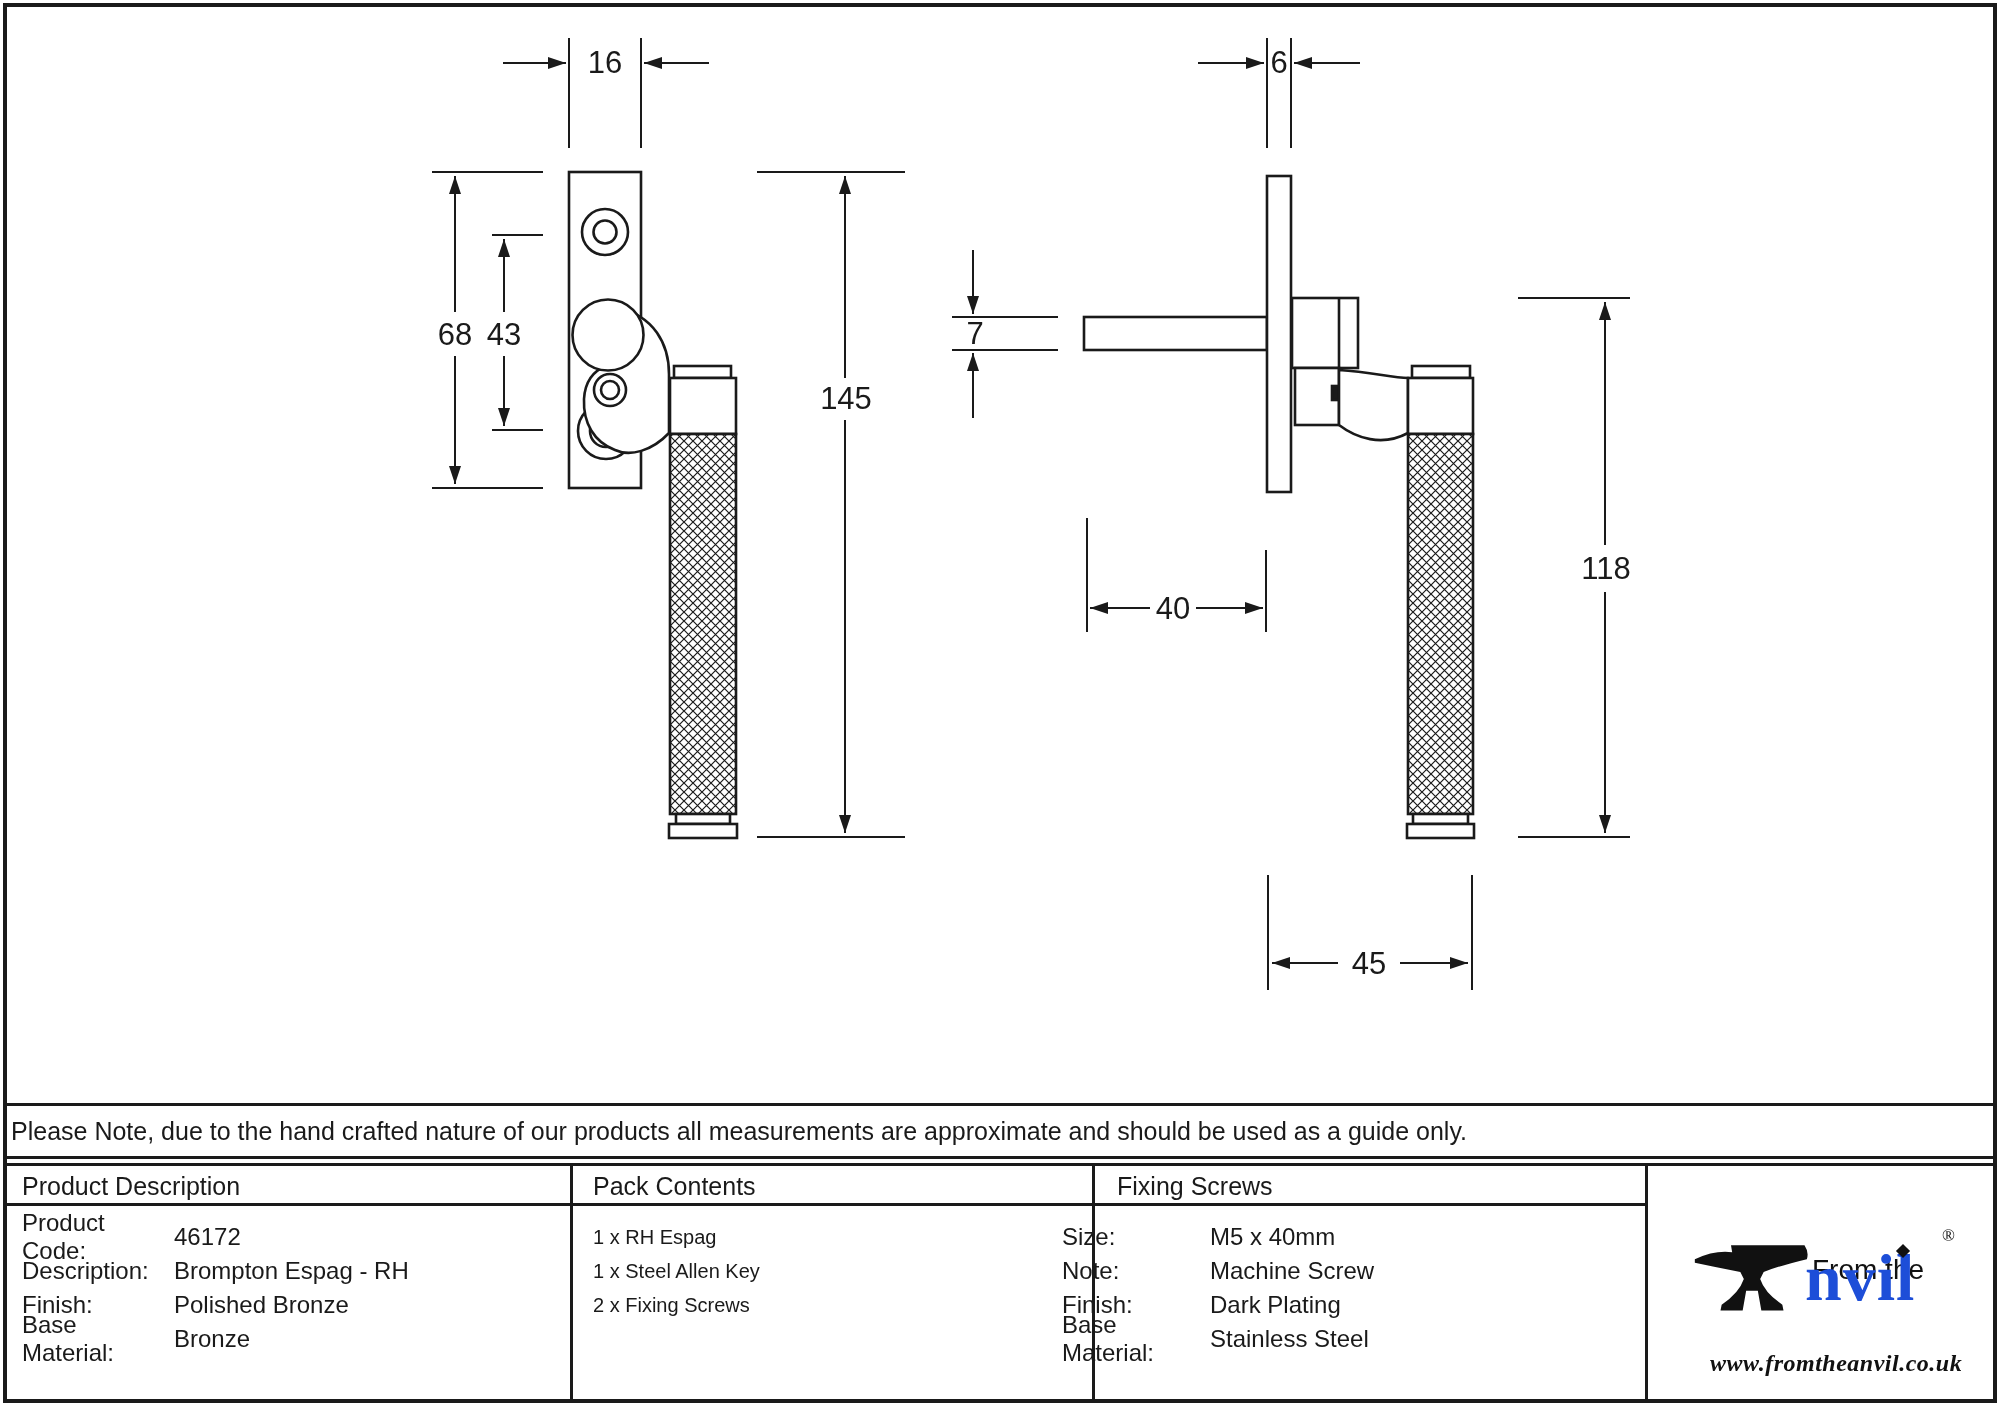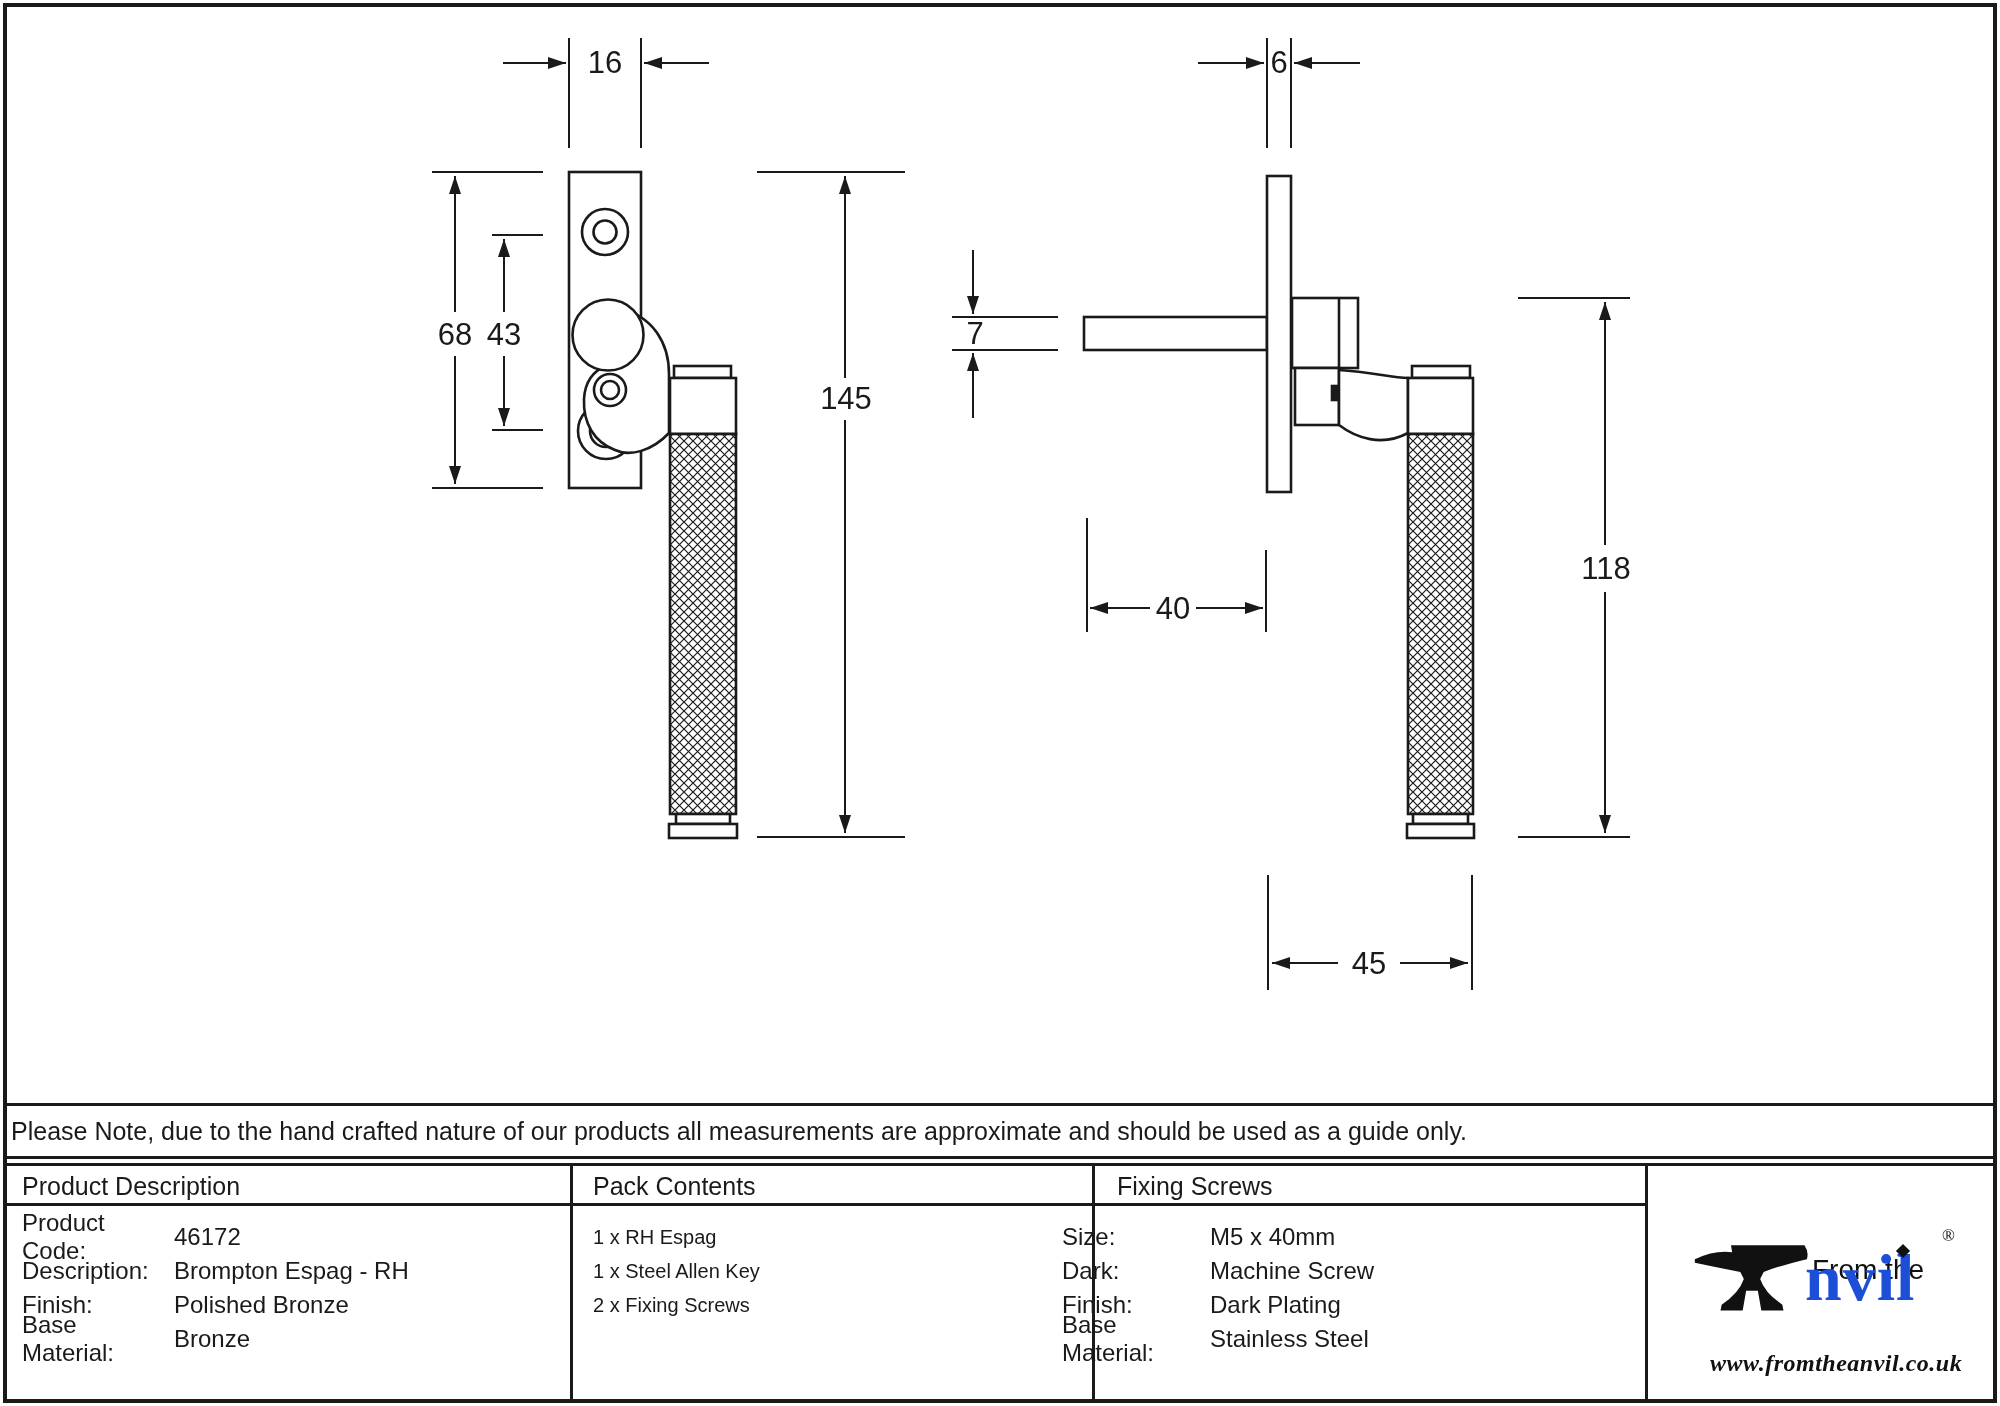--- a/index.html
+++ b/index.html
@@ -186,21 +186,21 @@
   <span>1 x Steel Allen Key</span>
   <span>2 x Fixing Screws</span>
 </div>
 
 <div class="kv-block" style="left:1062px; top:1220px; --labw:148px;">
   <div class="kv-row">
     <span>Size:</span>
     <span>M5 x 40mm</span>
   </div>
   <div class="kv-row">
-    <span>Dark:</span>
+    <span>Note:</span>
     <span>Machine Screw</span>
   </div>
   <div class="kv-row">
     <span>Finish:</span>
     <span>Dark Plating</span>
   </div>
   <div class="kv-row">
     <span>Base Material:</span>
     <span>Stainless Steel</span>
   </div>

